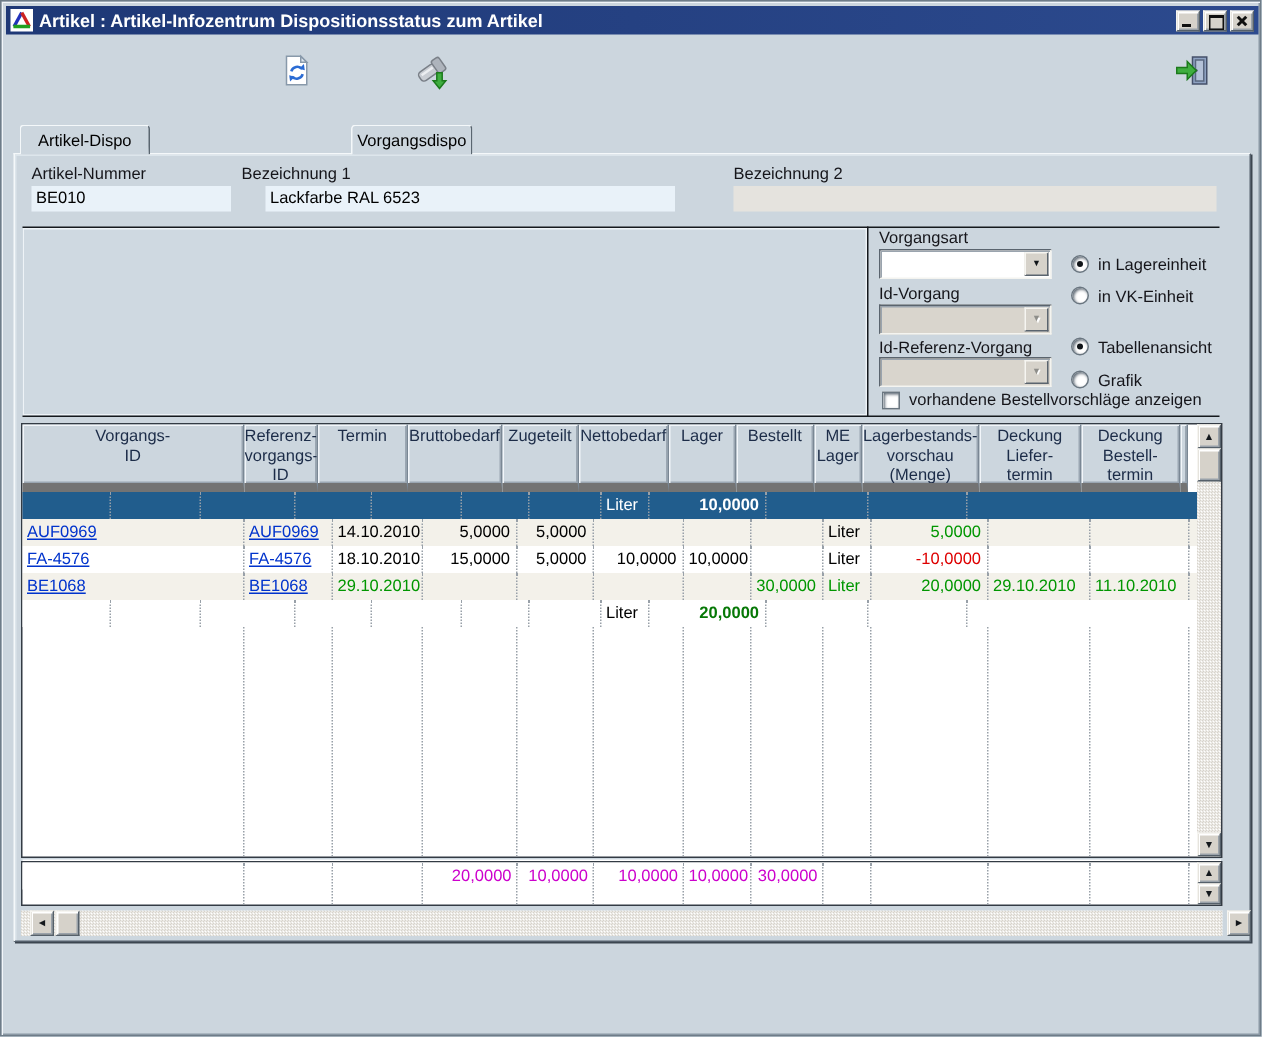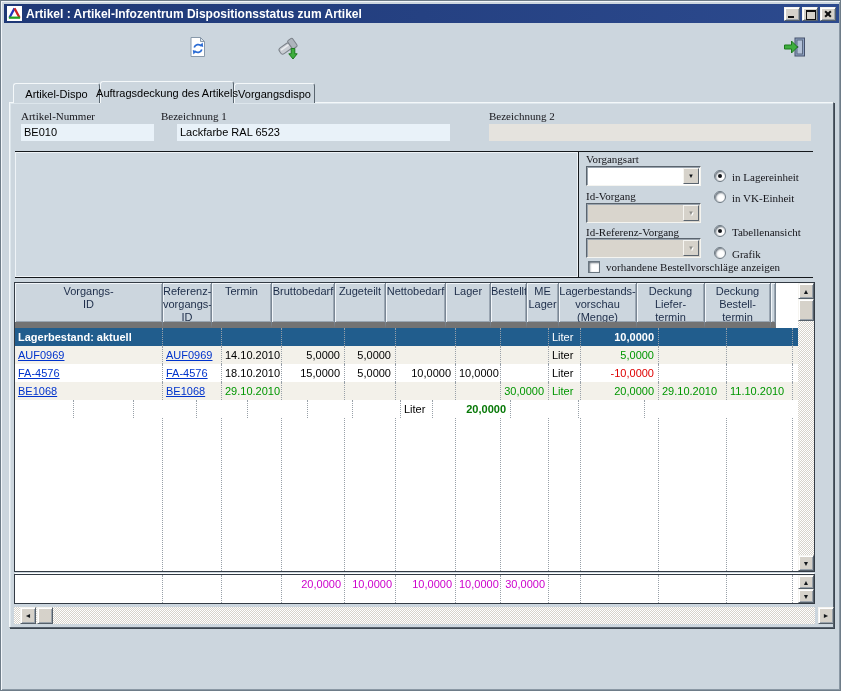--- a/index.html
+++ b/index.html
@@ -36,21 +36,21 @@
          border-radius:3px 3px 0 0; display:flex; align-items:center; justify-content:center;
          padding:0 6px; white-space:nowrap; }
   .tab.active { top:80px; height:22px; z-index:4; box-shadow:0 2px 0 var(--window_bg); }
   .ul-first::first-letter { text-decoration:underline; }
 
   
   .panel { position:absolute; left:8px; top:101px; width:825px; height:526px; background:var(--window_bg);
            border:1px solid; border-color:#f4f8fa #55606c #55606c #f4f8fa; z-index:1;
            box-shadow: inset 1px 1px 0 #dde6ec, 1px 1px 0 #3c4650; }
 
-  .lbl { position:absolute; color:#15151a; white-space:nowrap; z-index:2;font-family:Liberation Serif, serif;}
+  .lbl { position:absolute; color:#15151a; white-space:nowrap; z-index:2;}
   .field { position:absolute; height:17px; background:var(--field_bg); padding:2px 3px; white-space:nowrap; overflow:hidden; z-index:2;}
   .field.disabled { background:var(--field_disabled_bg); }
 
   .hline { position:absolute; height:1px; background:#14181c; z-index:2;}
   .vline { position:absolute; width:1px;  background:#14181c; z-index:2;}
   .leftbox { position:absolute; background:#cfd9e1; box-shadow: inset 1px 1px 0 #eef3f7, inset -1px -1px 0 #eef3f7; z-index:1;}
 
   .combo { position:absolute; width:115px; height:20px; background:#fff; z-index:2;
            border:1px solid; border-color:#5a646e #f4f4f0 #f4f4f0 #5a646e;
            box-shadow: inset 1px 1px 0 #9aa4ae; }
@@ -163,23 +163,20 @@
       <rect x="13" y="4" width="9.5" height="18" fill="#8ea2c2" stroke="#44506a"></rect>
       <rect x="15" y="6" width="5.5" height="14" fill="#b4c2d8" stroke="#5a6880"></rect>
       <circle cx="15.5" cy="13" r="0.9" fill="#3a4458"></circle>
       <polygon points="2.5,11 9.5,11 9.5,7 15.5,13 9.5,19 9.5,15 2.5,15" fill="#3fae3f" stroke="#1c7a1c"></polygon>
     </svg>
   </div>
 
   <div class="tab ul-first" style="left:12px;width:87px;">
       <span>Artikel-Dispo</span>
     </div>
-  <div class="tab active" style="left:99px;width:134px;">
-      <span>Auftragsdeckung des Artikels</span>
-    </div>
   <div class="tab" style="left:233px;width:81px;">
       <span>Vorgangsdispo</span>
     </div>
 
   <div class="panel"></div>
 
   <div class="lbl" style="left:20px;top:109px;">Artikel-Nummer</div>
   <div class="field" style="left:20px;top:123px;width:133px;">BE010</div>
   <div class="lbl" style="left:160px;top:109px;">Bezeichnung 1</div>
   <div class="field" style="left:176px;top:123px;width:273px;">Lackfarbe RAL 6523</div>
@@ -222,37 +219,36 @@
         <div class="hcell" style="width: 148px;">Vorgangs-
 ID</div>
         <div class="hcell" style="width: 49px;">Referenz-
 vorgangs-
 ID</div>
         <div class="hcell" style="width: 60px;">Termin</div>
         <div class="hcell" style="width: 63px;">Bruttobedarf</div>
         <div class="hcell" style="width: 51px;">Zugeteilt</div>
         <div class="hcell" style="width: 60px;">Nettobedarf</div>
         <div class="hcell" style="width: 45px;">Lager</div>
-        <div class="hcell" style="width: 36px;">Bestellt</div>
+        <div class="hcell" style="width: 52px;">Bestellt</div>
         <div class="hcell" style="width: 32px;">ME
 Lager</div>
         <div class="hcell" style="width: 78px;">Lagerbestands-
 vorschau
 (Menge)</div>
         <div class="hcell" style="width: 68px;">Deckung
 Liefer-
 termin</div>
         <div class="hcell" style="width: 66px;">Deckung
 Bestell-
 termin</div>
         <div class="hcell" style="width: 5px;"></div>
       </div>
     <div class="gbody">
         <div class="grow stock-current">
-          <div class="cell s-white-bold" style="width: 148px;">Lagerbestand: aktuell</div>
           <div class="cell" style="width: 59px;"></div>
           <div class="cell" style="width: 60px;"></div>
           <div class="cell ar" style="width: 63px;"></div>
           <div class="cell ar" style="width: 51px;"></div>
           <div class="cell ar" style="width: 60px;"></div>
           <div class="cell ar" style="width: 45px;"></div>
           <div class="cell ar" style="width: 48px;"></div>
           <div class="cell s-white" style="width: 32px;">Liter</div>
           <div class="cell ar s-white-bold" style="width: 78px;">10,0000</div>
           <div class="cell" style="width: 68px;"></div>

